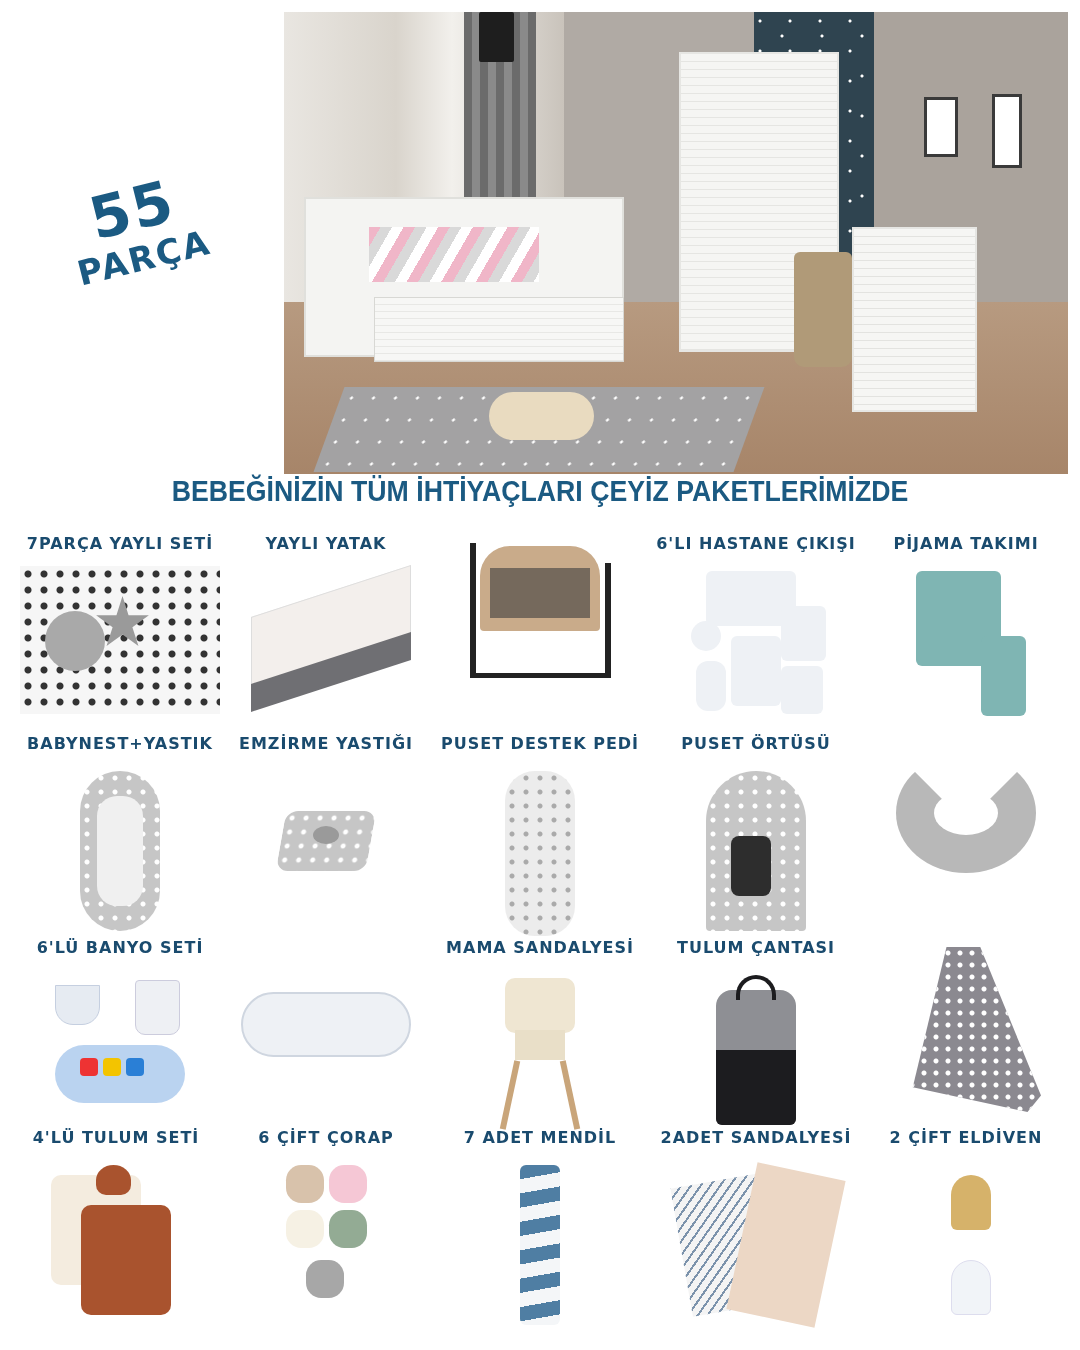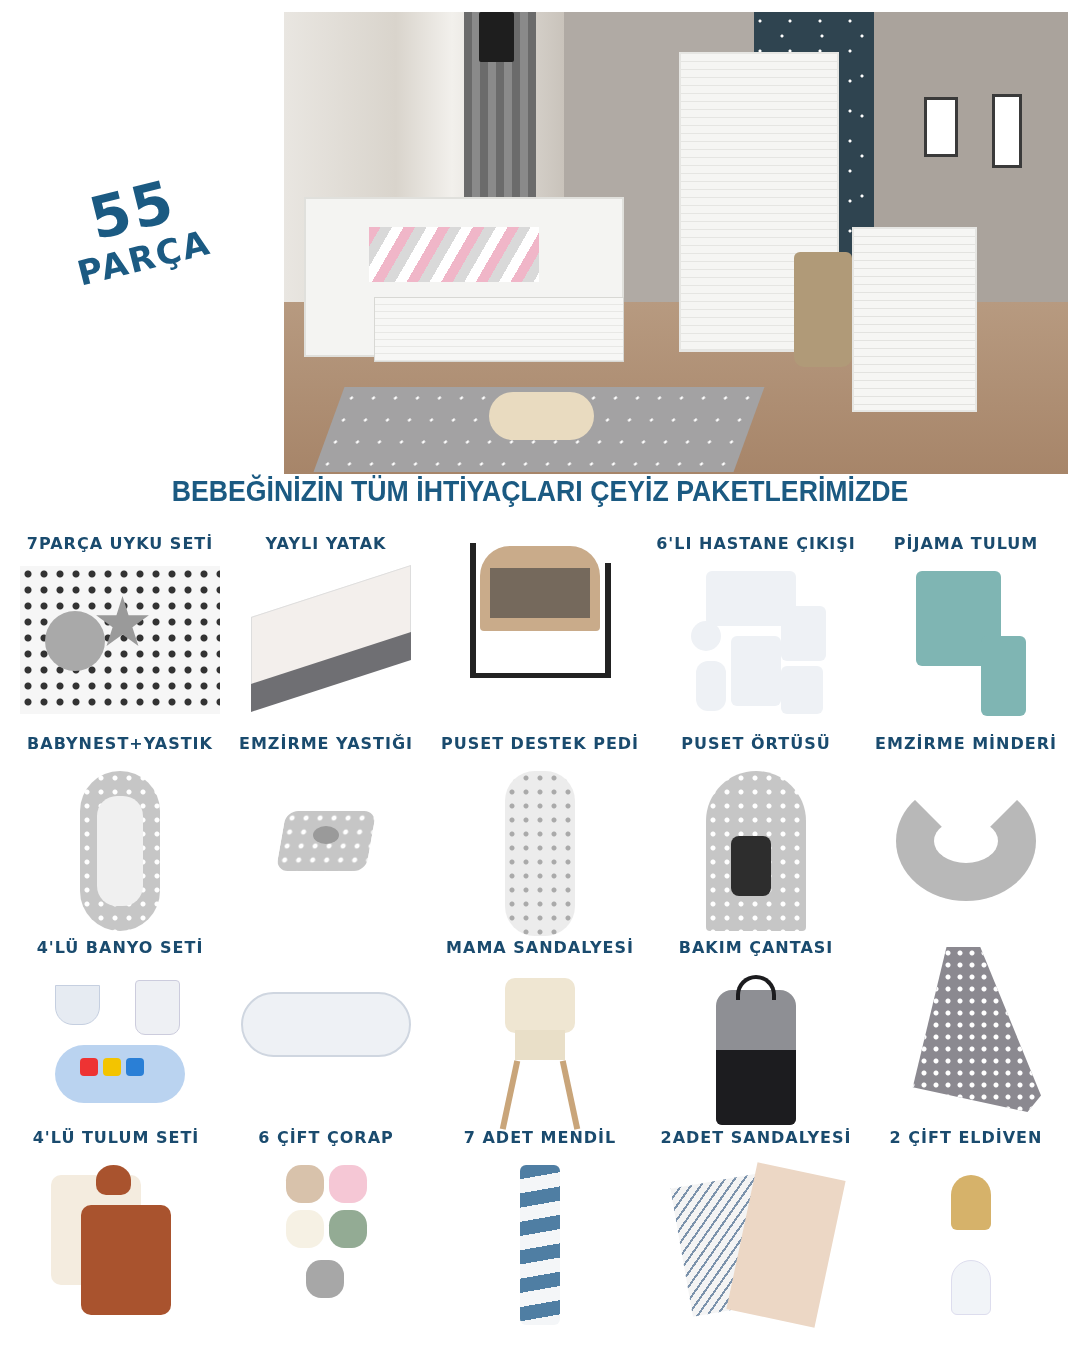--- a/index.html
+++ b/index.html
@@ -67,21 +67,21 @@
   <div class="frame2"></div>
   <div class="rug"></div>
   <div class="teddy"></div>
 </div>
 
 <div class="headline">BEBEĞİNİZİN TÜM İHTİYAÇLARI ÇEYİZ PAKETLERİMİZDE</div>
 
 <div class="grid">
 
   <div class="item" style="left:12px;top:0">
-    <span class="item-label">7PARÇA UYKU SETİ</span>
+    <span class="item-label">7PARÇA YAYLI SETİ</span>
     <div class="item-img" style="width:200px;height:148px">
       <div class="ph star-bg" style="left:0;top:0;width:200px;height:148px"></div>
       <div class="ph" style="left:25px;top:45px;width:60px;height:60px;border-radius:50%;background:#a9a9a9"></div>
       <div class="ph" style="left:75px;top:30px;width:55px;height:55px;background:#9a9a9a;clip-path:polygon(50% 0,61% 35%,98% 35%,68% 57%,79% 91%,50% 70%,21% 91%,32% 57%,2% 35%,39% 35%)"></div>
     </div>
   </div>
   <div class="item" style="left:218px;top:0">
     <span class="item-label">YAYLI YATAK</span>
     <div class="item-img">
       <div class="ph" style="left:20px;top:25px;width:160px;height:80px;background:#f3efec;border:1px solid #ddd;transform:skewY(-18deg)"></div>
@@ -102,21 +102,21 @@
     <div class="item-img">
       <div class="ph" style="left:45px;top:5px;width:90px;height:55px;background:#eef1f5;border-radius:6px"></div>
       <div class="ph" style="left:120px;top:40px;width:45px;height:55px;background:#eef1f5;border-radius:6px"></div>
       <div class="ph" style="left:30px;top:55px;width:30px;height:30px;background:#eef1f5;border-radius:50%"></div>
       <div class="ph" style="left:35px;top:95px;width:30px;height:50px;background:#eef1f5;border-radius:12px"></div>
       <div class="ph" style="left:70px;top:70px;width:50px;height:70px;background:#eef1f5;border-radius:6px"></div>
       <div class="ph" style="left:120px;top:100px;width:42px;height:48px;background:#eef1f5;border-radius:6px"></div>
     </div>
   </div>
   <div class="item" style="left:858px;top:0">
-    <span class="item-label">PİJAMA TULUM</span>
+    <span class="item-label">PİJAMA TAKIMI</span>
     <div class="item-img">
       <div class="ph" style="left:45px;top:5px;width:85px;height:95px;background:#7fb5b3;border-radius:6px"></div>
       <div class="ph" style="left:110px;top:70px;width:45px;height:80px;background:#7fb5b3;border-radius:6px"></div>
     </div>
   </div>
 
   <div class="item" style="left:12px;top:200px">
     <span class="item-label">BABYNEST+YASTIK</span>
     <div class="item-img">
       <div class="ph grey-star" style="left:55px;top:5px;width:80px;height:160px;border-radius:40px 40px 40px 40px"></div>
@@ -137,28 +137,27 @@
     </div>
   </div>
   <div class="item" style="left:648px;top:200px">
     <span class="item-label">PUSET ÖRTÜSÜ</span>
     <div class="item-img">
       <div class="ph grey-star" style="left:45px;top:5px;width:100px;height:160px;border-radius:50px 50px 4px 4px"></div>
       <div class="ph" style="left:70px;top:70px;width:40px;height:60px;background:#2d2d2d;border-radius:8px"></div>
     </div>
   </div>
   <div class="item" style="left:858px;top:200px">
-    <span class="item-label">EMZİRME MİNDERİ</span>
     <div class="item-img">
       <div class="ph" style="left:25px;top:15px;width:140px;height:120px;border:38px solid #b8b8b8;border-top-color:transparent;border-radius:50%"></div>
     </div>
   </div>
 
   <div class="item" style="left:12px;top:404px">
-    <span class="item-label">4'LÜ BANYO SETİ</span>
+    <span class="item-label">6'LÜ BANYO SETİ</span>
     <div class="item-img">
       <div class="ph" style="left:30px;top:15px;width:45px;height:40px;background:#e6ebf2;border:1px solid #c5cfe0;border-radius:0 0 18px 18px"></div>
       <div class="ph" style="left:110px;top:10px;width:45px;height:55px;background:#eef0f4;border:1px solid #ccd;border-radius:4px 4px 10px 10px"></div>
       <div class="ph" style="left:30px;top:75px;width:130px;height:58px;background:#bad3f0;border-radius:40px"></div>
       <div class="ph" style="left:55px;top:88px;width:18px;height:18px;background:#e33;border-radius:4px"></div>
       <div class="ph" style="left:78px;top:88px;width:18px;height:18px;background:#f3c400;border-radius:4px"></div>
       <div class="ph" style="left:101px;top:88px;width:18px;height:18px;background:#2a7fd6;border-radius:4px"></div>
     </div>
   </div>
   <div class="item" style="left:218px;top:404px">
@@ -169,21 +168,21 @@
   <div class="item" style="left:432px;top:404px">
     <span class="item-label">MAMA SANDALYESİ</span>
     <div class="item-img">
       <div class="ph" style="left:60px;top:8px;width:70px;height:55px;background:#efe6d2;border-radius:10px"></div>
       <div class="ph" style="left:70px;top:60px;width:50px;height:30px;background:#e9dfc8"></div>
       <div class="ph" style="left:62px;top:90px;width:6px;height:70px;background:#c9a57a;transform:rotate(12deg)"></div>
       <div class="ph" style="left:122px;top:90px;width:6px;height:70px;background:#c9a57a;transform:rotate(-12deg)"></div>
     </div>
   </div>
   <div class="item" style="left:648px;top:404px">
-    <span class="item-label">BAKIM ÇANTASI</span>
+    <span class="item-label">TULUM ÇANTASI</span>
     <div class="item-img">
       <div class="ph" style="left:55px;top:20px;width:80px;height:135px;background:#8e8f94;border-radius:16px 16px 6px 6px"></div>
       <div class="ph" style="left:55px;top:80px;width:80px;height:75px;background:#1c1c1f;border-radius:0 0 6px 6px"></div>
       <div class="ph" style="left:75px;top:5px;width:40px;height:25px;border:4px solid #1c1c1f;border-bottom:none;border-radius:20px 20px 0 0"></div>
     </div>
   </div>
   <div class="item" style="left:858px;top:404px">
     <div class="item-img">
       <div class="ph" style="left:35px;top:5px;width:135px;height:165px;background:radial-gradient(circle,#fff 2px,transparent 3px),#8b8990;background-size:12px 12px;clip-path:polygon(30% 0,55% 0,100% 90%,90% 100%,5% 85%)"></div>
     </div>

